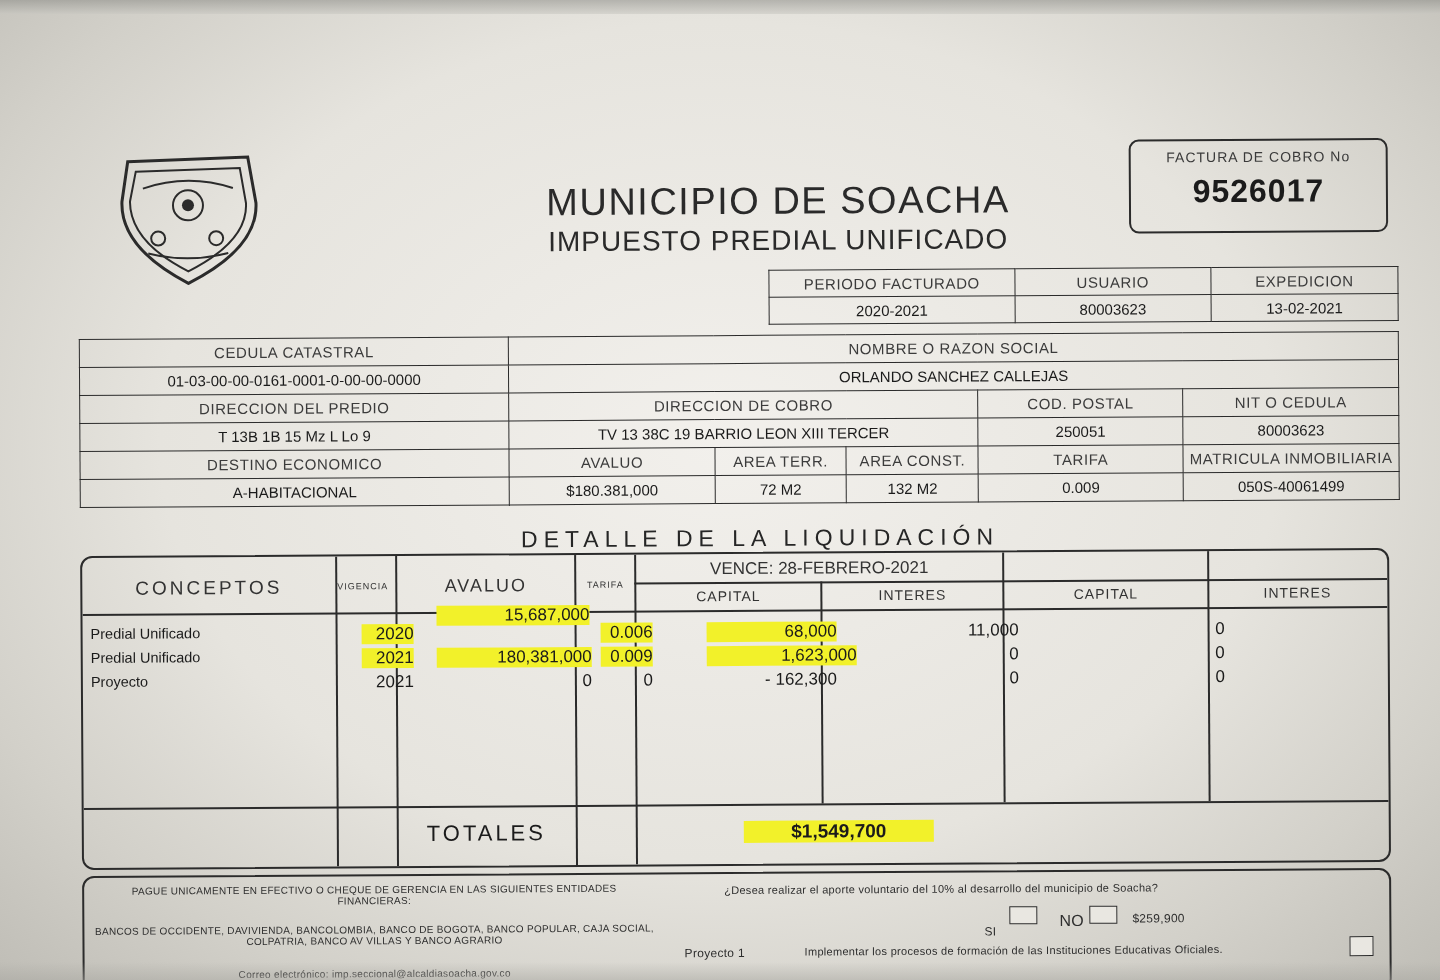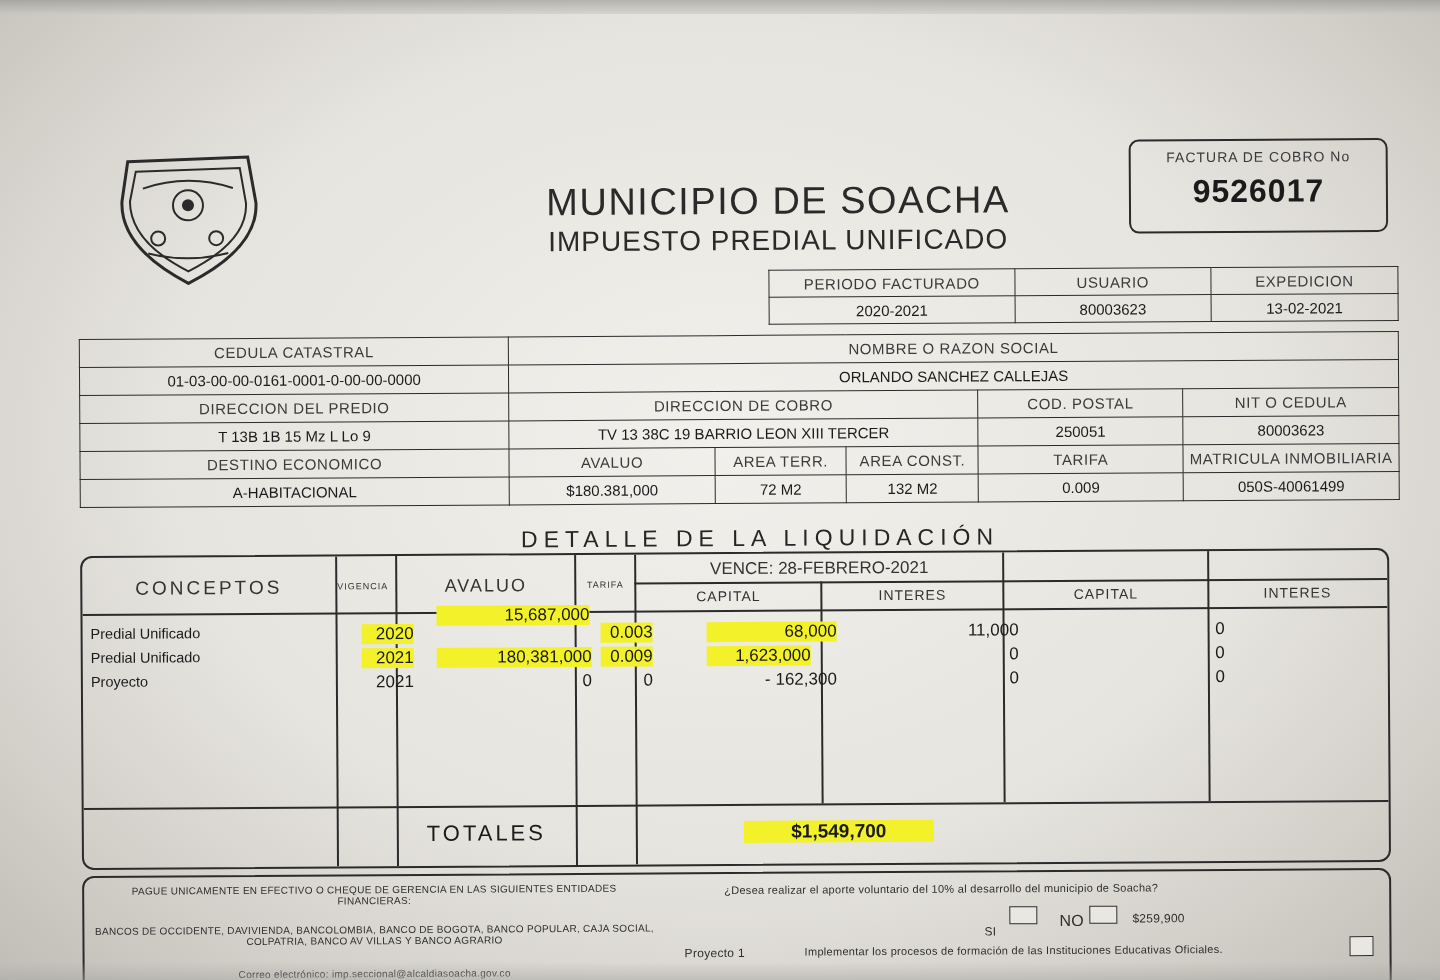--- a/index.html
+++ b/index.html
@@ -285,31 +285,31 @@
         <div class="hdr" style="left:494px; top:25px; width:58px; font-size:9px">TARIFA</div>
         <div class="hdr" style="left:554px; top:5px; width:366px; font-size:17px; letter-spacing:0">VENCE: 28-FEBRERO-2021</div>
         <div class="hdr" style="left:554px; top:34px; width:184px">CAPITAL</div>
         <div class="hdr" style="left:740px; top:34px; width:180px">INTERES</div>
         <div class="hdr" style="left:922px; top:34px; width:203px">CAPITAL</div>
         <div class="hdr" style="left:1127px; top:34px; width:176px">INTERES</div>
 
         <div class="celltxt" style="left:8px; top:68px">Predial Unificado</div>
         <div class="cellnum hl" style="left:255px; top:68px; width:52px">2020</div>
         <div class="cellnum hl" style="left:330px; top:50px; width:153px">15,687,000</div>
-        <div class="cellnum hl" style="left:494px; top:68px; width:52px">0.003</div>
+        <div class="cellnum hl" style="left:494px; top:68px; width:52px">0.006</div>
         <div class="cellnum hl" style="left:600px; top:68px; width:130px">68,000</div>
         <div class="cellnum" style="left:760px; top:68px; width:152px">11,000</div>
         <div class="cellnum" style="left:960px; top:68px; width:158px">0</div>
         <div class="cellnum" style="left:1150px; top:68px; width:148px">0</div>
 
         <div class="celltxt" style="left:8px; top:92px">Predial Unificado</div>
         <div class="cellnum hl" style="left:255px; top:92px; width:52px">2021</div>
         <div class="cellnum hl" style="left:330px; top:92px; width:155px">180,381,000</div>
         <div class="cellnum hl" style="left:494px; top:92px; width:52px">0.009</div>
-        <div class="cellnum hl" style="left:600px; top:92px; width:104px">1,623,000</div>
+        <div class="cellnum hl" style="left:600px; top:92px; width:150px">1,623,000</div>
         <div class="cellnum" style="left:760px; top:92px; width:152px">0</div>
         <div class="cellnum" style="left:960px; top:92px; width:158px">0</div>
         <div class="cellnum" style="left:1150px; top:92px; width:148px">0</div>
 
         <div class="celltxt" style="left:8px; top:116px">Proyecto</div>
         <div class="cellnum" style="left:255px; top:116px; width:52px">2021</div>
         <div class="cellnum" style="left:330px; top:116px; width:155px">0</div>
         <div class="cellnum" style="left:494px; top:116px; width:52px">0</div>
         <div class="cellnum" style="left:600px; top:116px; width:130px">- 162,300</div>
         <div class="cellnum" style="left:760px; top:116px; width:152px">0</div>

